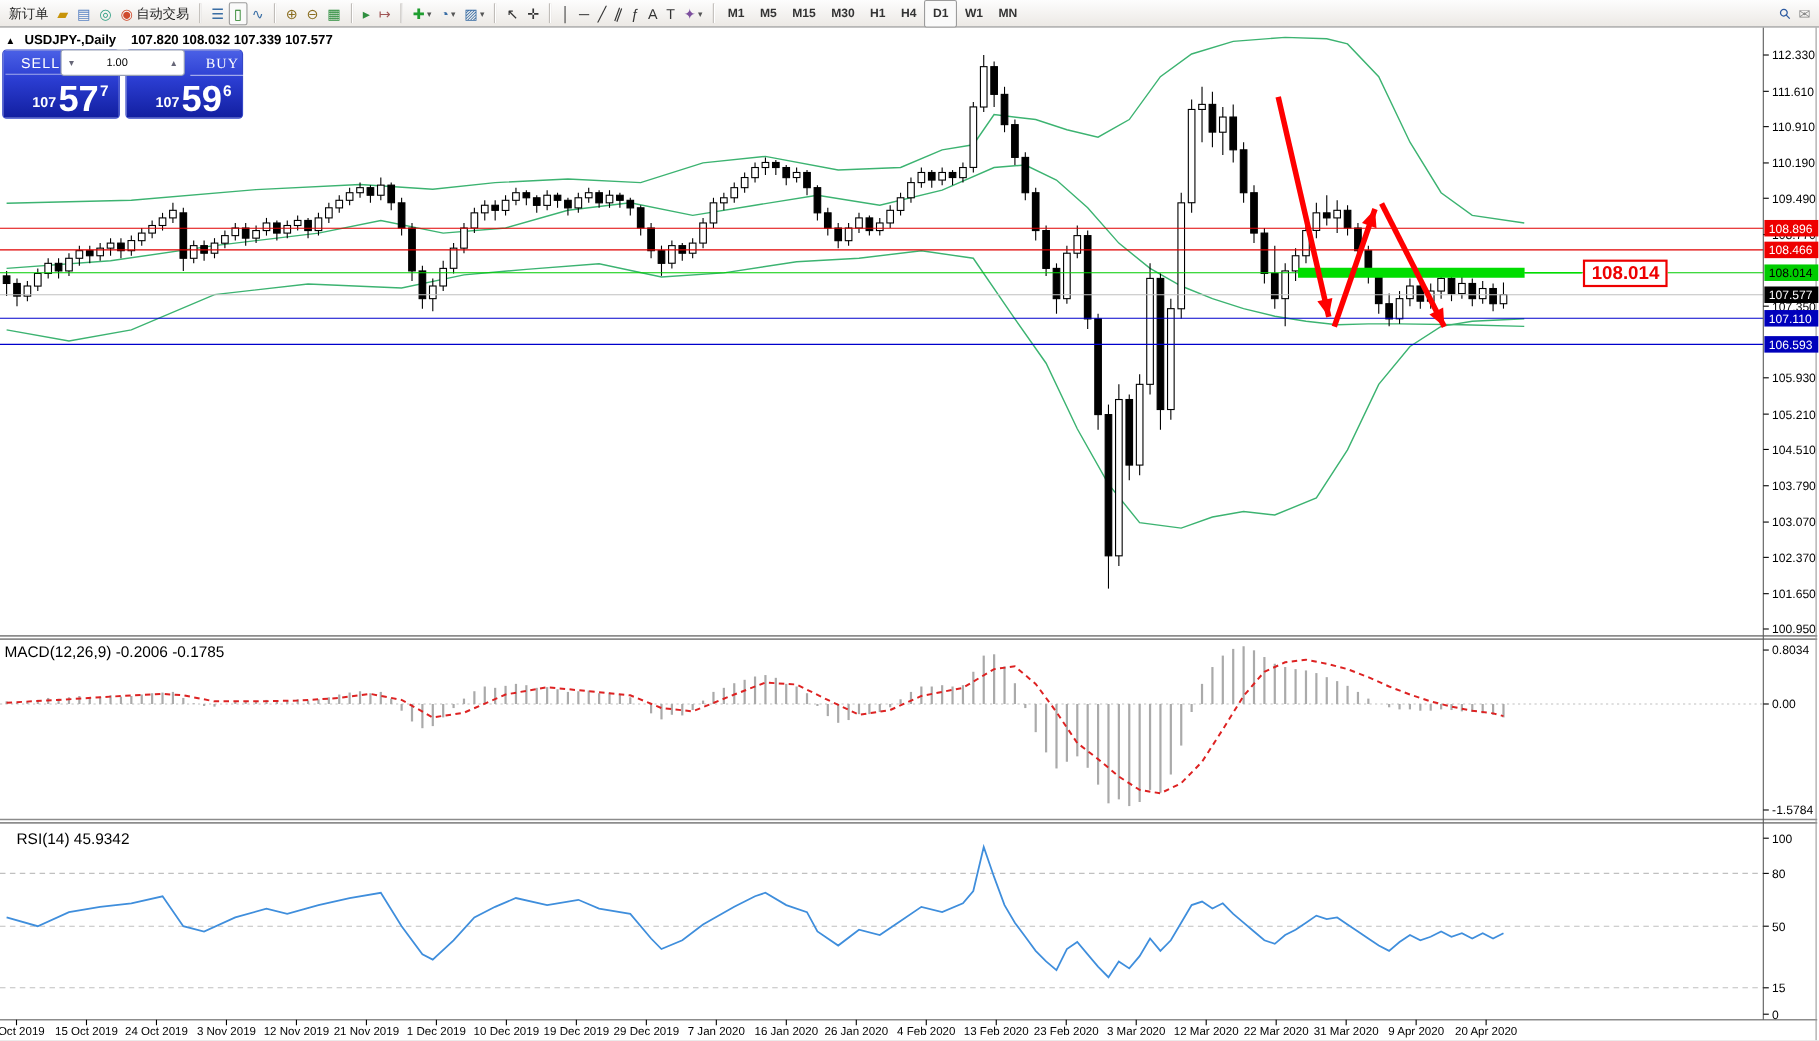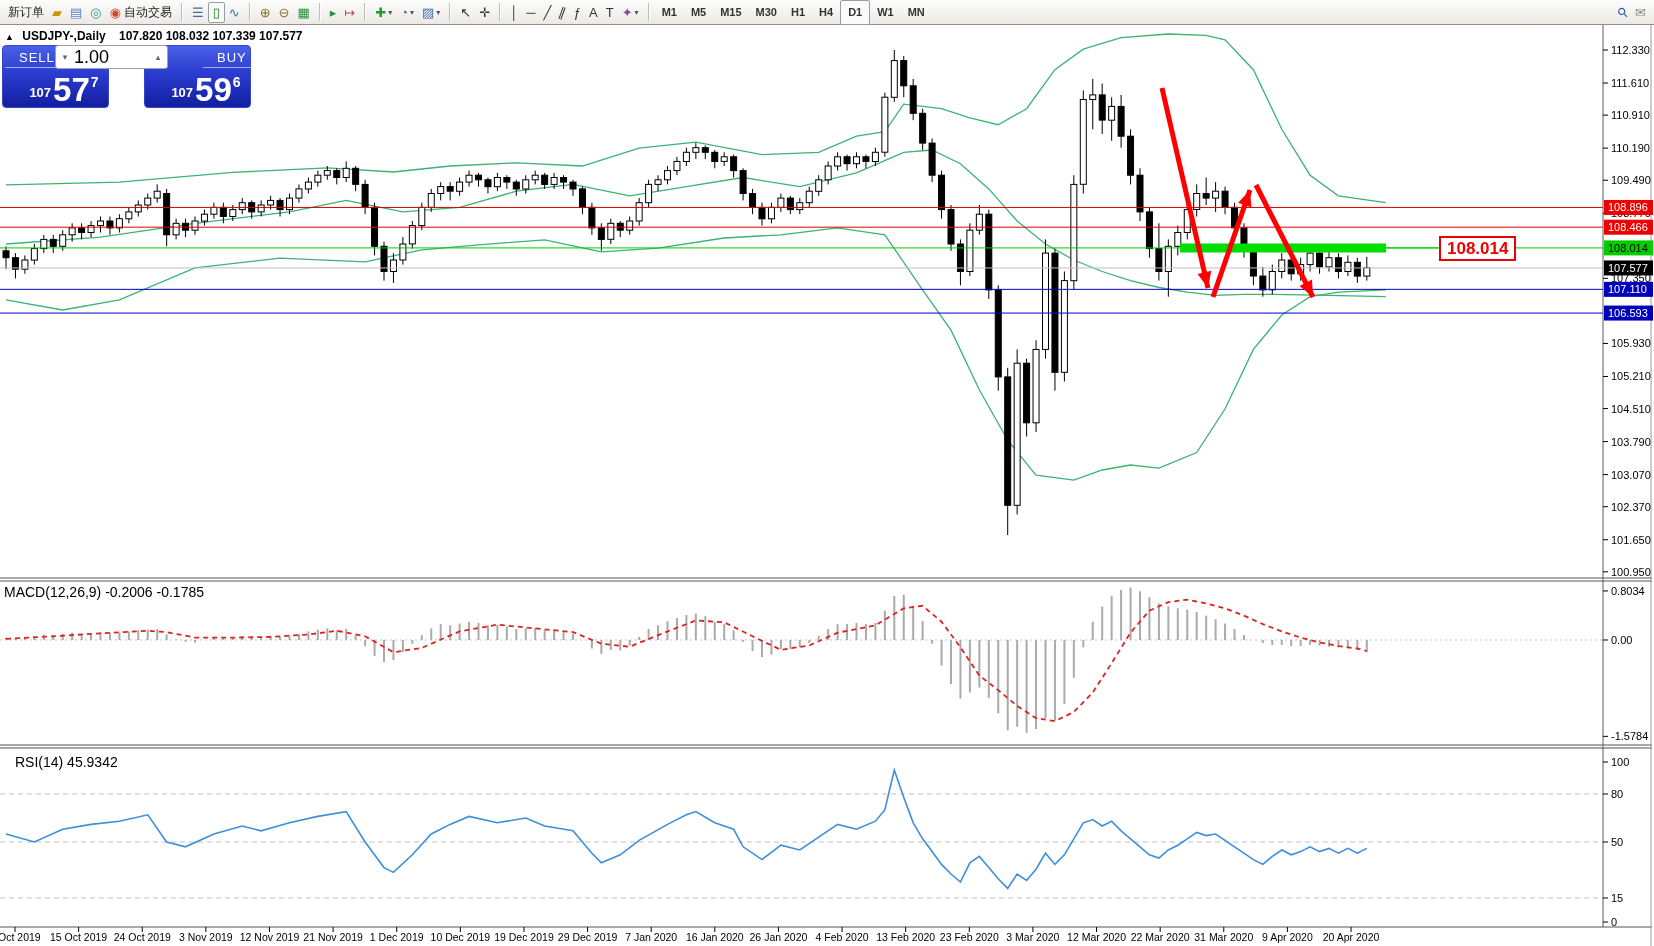--- a/index.html
+++ b/index.html
@@ -15,36 +15,36 @@
     font-size:12px;color:#222;cursor:default;white-space:nowrap;}
   .tb-item .glyph{font-size:13px;line-height:21px;display:inline-block;}
   .tb-item.selected{background:#fafafa;border:1px solid #9c9c9c;height:19px;}
   .tb-item .dd{font-size:8px;color:#555;margin-left:2px;}
   .tb-item .txt{margin-left:3px;}
   .tb-tf{font-size:11px;font-weight:bold;color:#333;padding:2px 7px;}
   .tb-right{margin-left:auto;display:flex;align-items:center;}
   
   .ohlc-title{position:absolute;left:5px;top:29px;font-size:12px;font-weight:bold;color:#000;z-index:5;}
   .ohlc-title .tri{font-size:9px;margin-right:5px;}
-  .oneclick{position:absolute;left:2px;top:45px;width:249px;height:63px;z-index:5;}
+  .oneclick{position:absolute;left:2px;top:45px;width:219px;height:63px;z-index:5;}
   .ocbtn{position:absolute;top:0;width:107px;height:63px;box-sizing:border-box;border-radius:4px;
     background:linear-gradient(#4a60e6 0%,#2a3cd0 45%,#121fa0 100%);
     border:1px solid #3547c8;color:#fff;}
   .ocbtn.sell{left:0;} .ocbtn.buy{right:0;}
   .oclabel{font-size:13px;padding:4px 0 0 14px;letter-spacing:1px;border-bottom:1px solid rgba(255,255,255,.55);
     width:44px;margin-left:2px;padding-bottom:2px;}
-  .ocbtn.buy .oclabel{margin-left:58px;}
+  .ocbtn.buy .oclabel{margin-left:58px;font-family:Liberation Serif, serif;}
   .ocprice{position:absolute;bottom:3px;left:0;right:0;display:flex;align-items:flex-end;justify-content:center;}
   .ocprice .small{font-size:13px;font-weight:bold;margin:0 2px 4px 17px;}
   .ocprice .big{font-size:33px;font-weight:bold;line-height:.85;}
   .ocprice .sup{font-size:14px;font-weight:bold;margin:0 0 14px 1px;}
   .ocvol{position:absolute;left:53px;top:0;width:113px;height:24px;box-sizing:border-box;background:#fff;
     border:1px solid #97a0b4;border-radius:3px;display:flex;align-items:center;z-index:6;}
   .varr{width:18px;text-align:center;font-size:9px;color:#667;cursor:default;}
-  .ocvalue{flex:1;text-align:left;padding-right:10px;font-size:18px;color:#000;}
+  .ocvalue{flex:1;text-align:center;padding-right:10px;font-size:10px;color:#000;}
   .ind-label{position:absolute;font-size:14px;color:#000;z-index:4;}
   .price-callout{position:absolute;left:1439px;top:236px;background:#fff;border:2px solid #ee0000;
     color:#ee0000;font-size:17px;font-weight:bold;padding:0 6px;line-height:21px;z-index:5;}
   .cn-note{position:absolute;left:1394px;top:266px;font-size:30px;font-weight:bold;color:#00e000;
     letter-spacing:1px;text-shadow:2px 2px 0 #222,1px 1px 0 #005500;z-index:5;white-space:nowrap;}
   svg text{font-family:"Liberation Sans",sans-serif;}
 </style>
 </head>
 <body>
 

